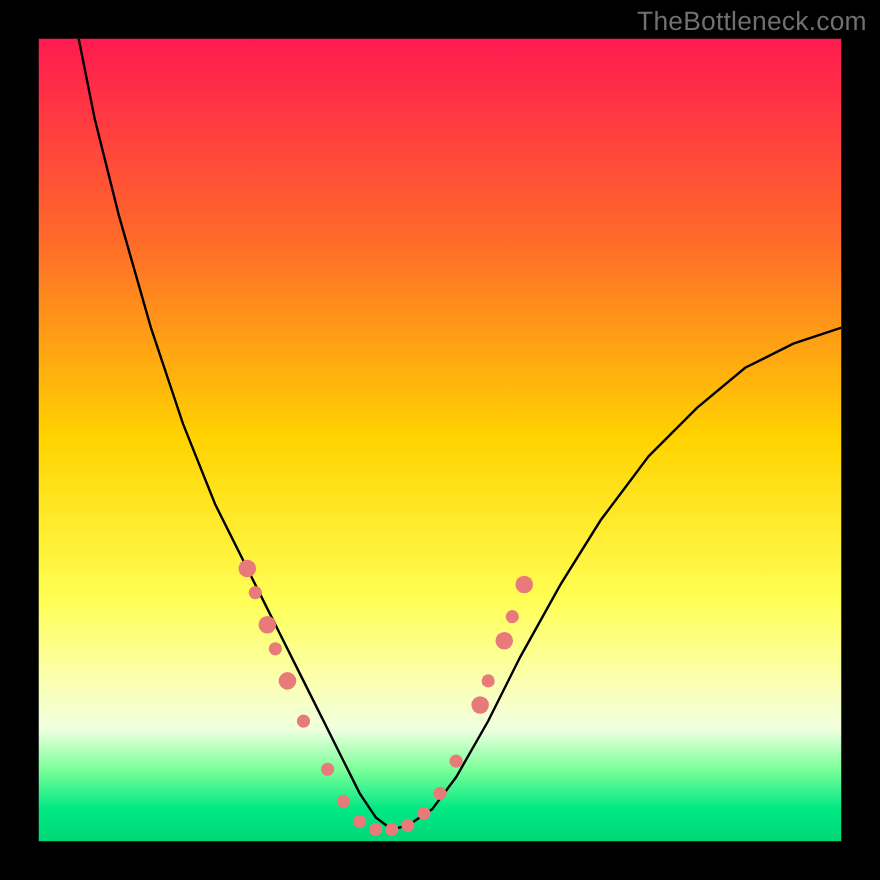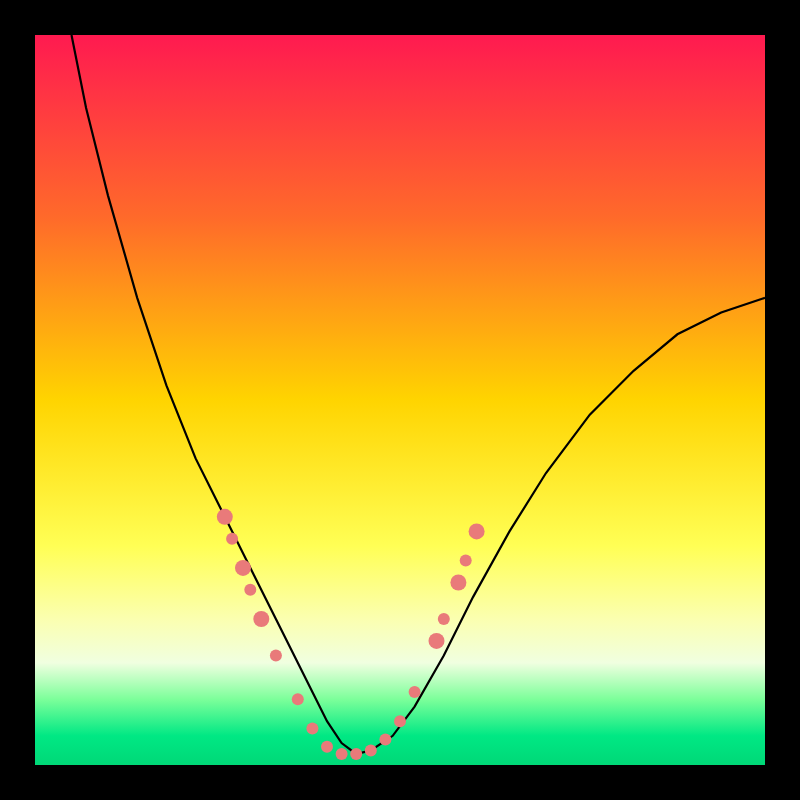--- a/index.html
+++ b/index.html
@@ -86,13 +86,14 @@
           <circle cx="379.6" cy="657.0" r="6" fill="#e97a7a"></circle>
           <circle cx="401.5" cy="605.9" r="8" fill="#e97a7a"></circle>
           <circle cx="408.8" cy="584.0" r="6" fill="#e97a7a"></circle>
           <circle cx="423.4" cy="547.5" r="8" fill="#e97a7a"></circle>
           <circle cx="430.7" cy="525.6" r="6" fill="#e97a7a"></circle>
           <circle cx="441.6" cy="496.4" r="8" fill="#e97a7a"></circle>
         </g>
     </svg>
   </div>
 
+  <div class="watermark">TheBottleneck.com</div>
 </div>
 
 </body></html>

